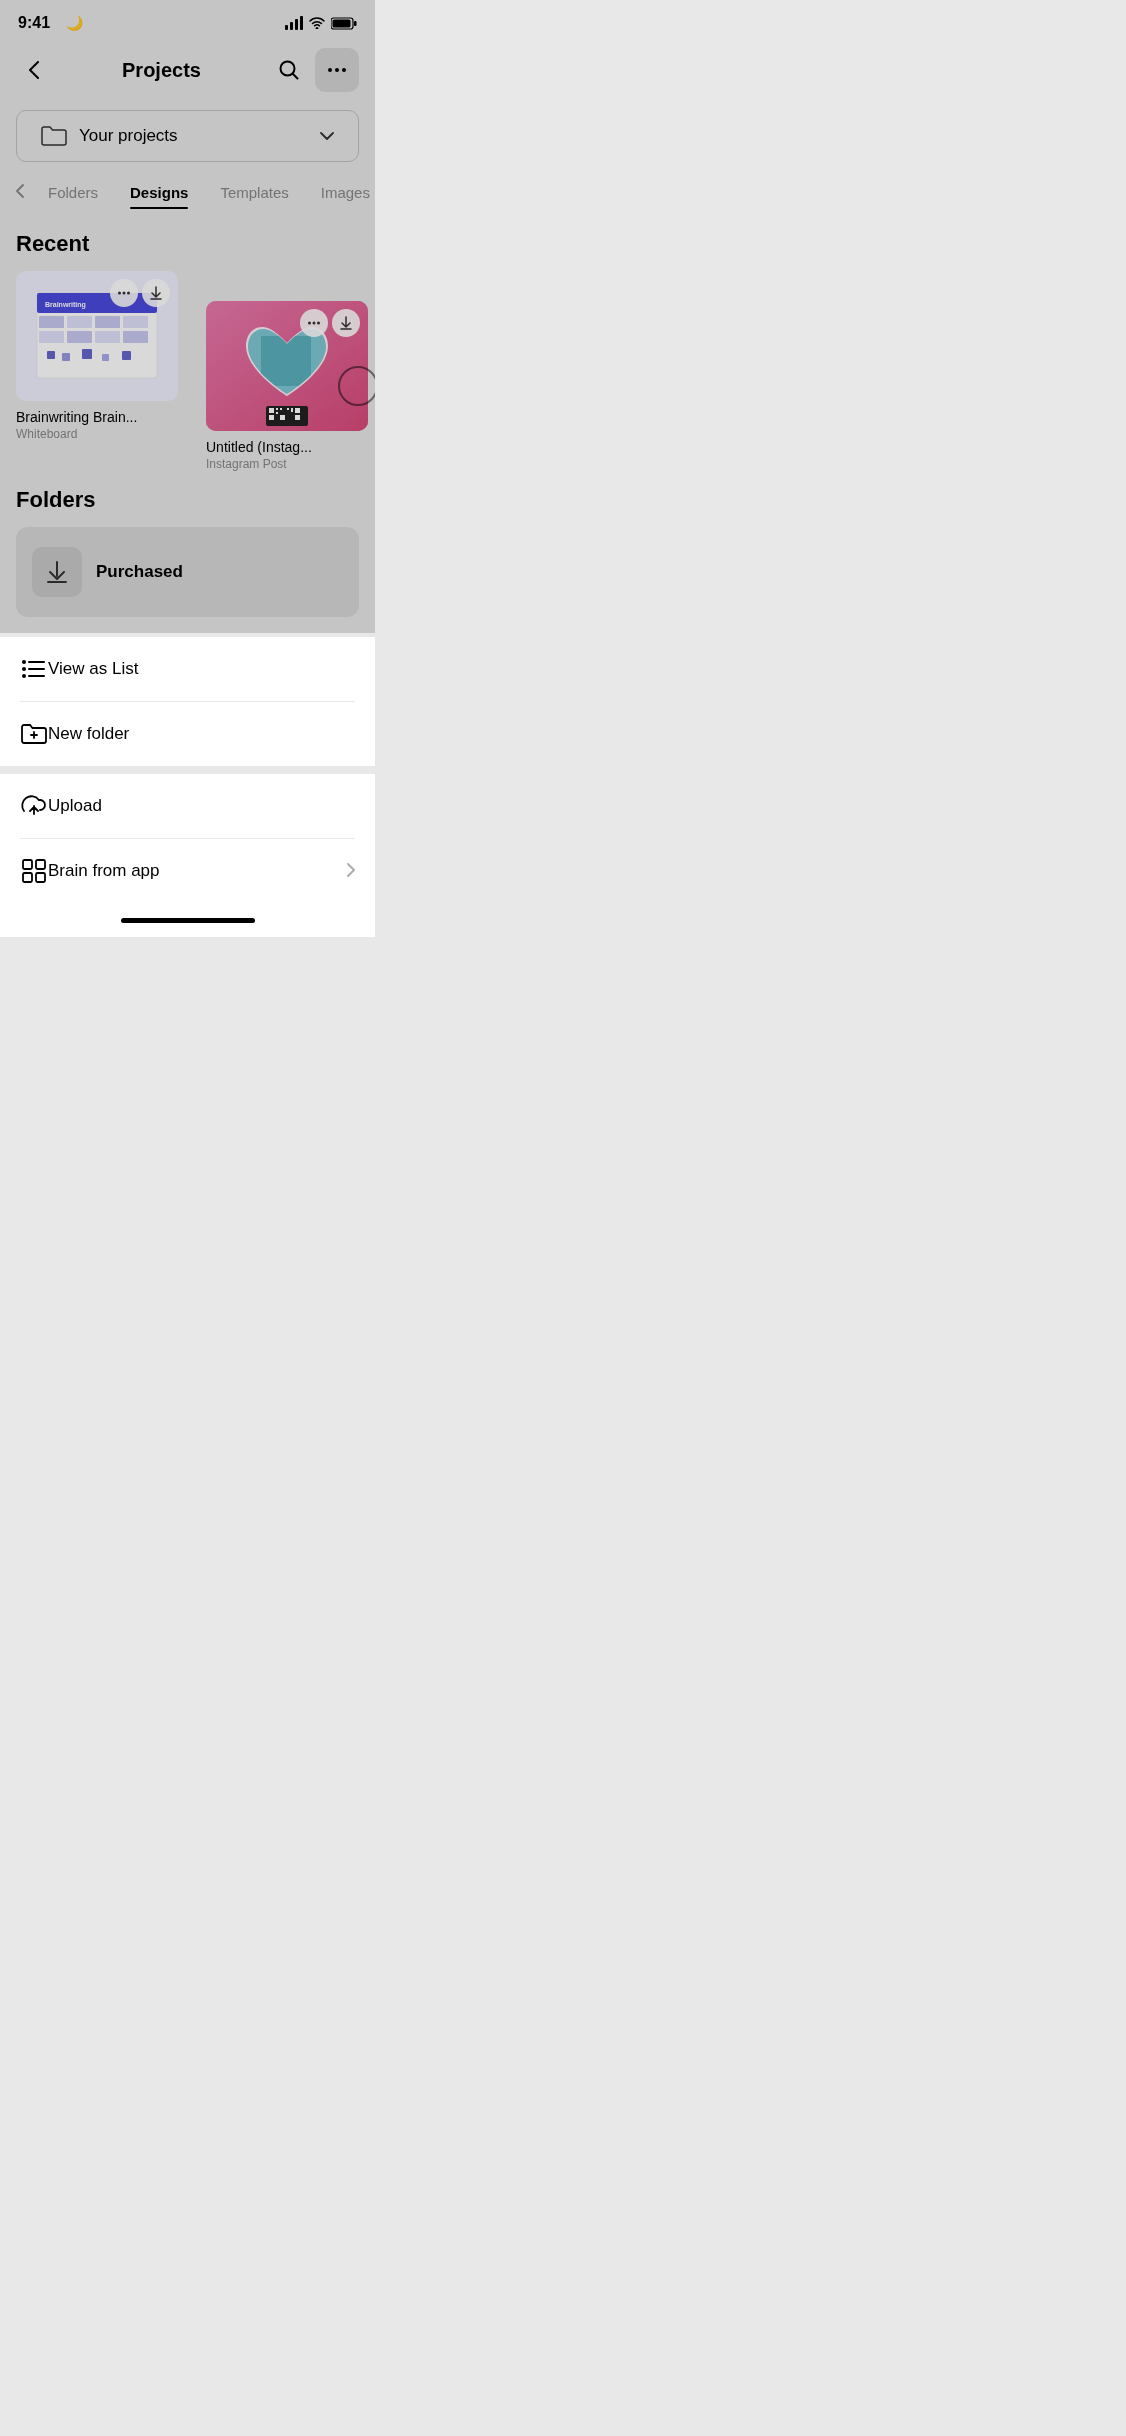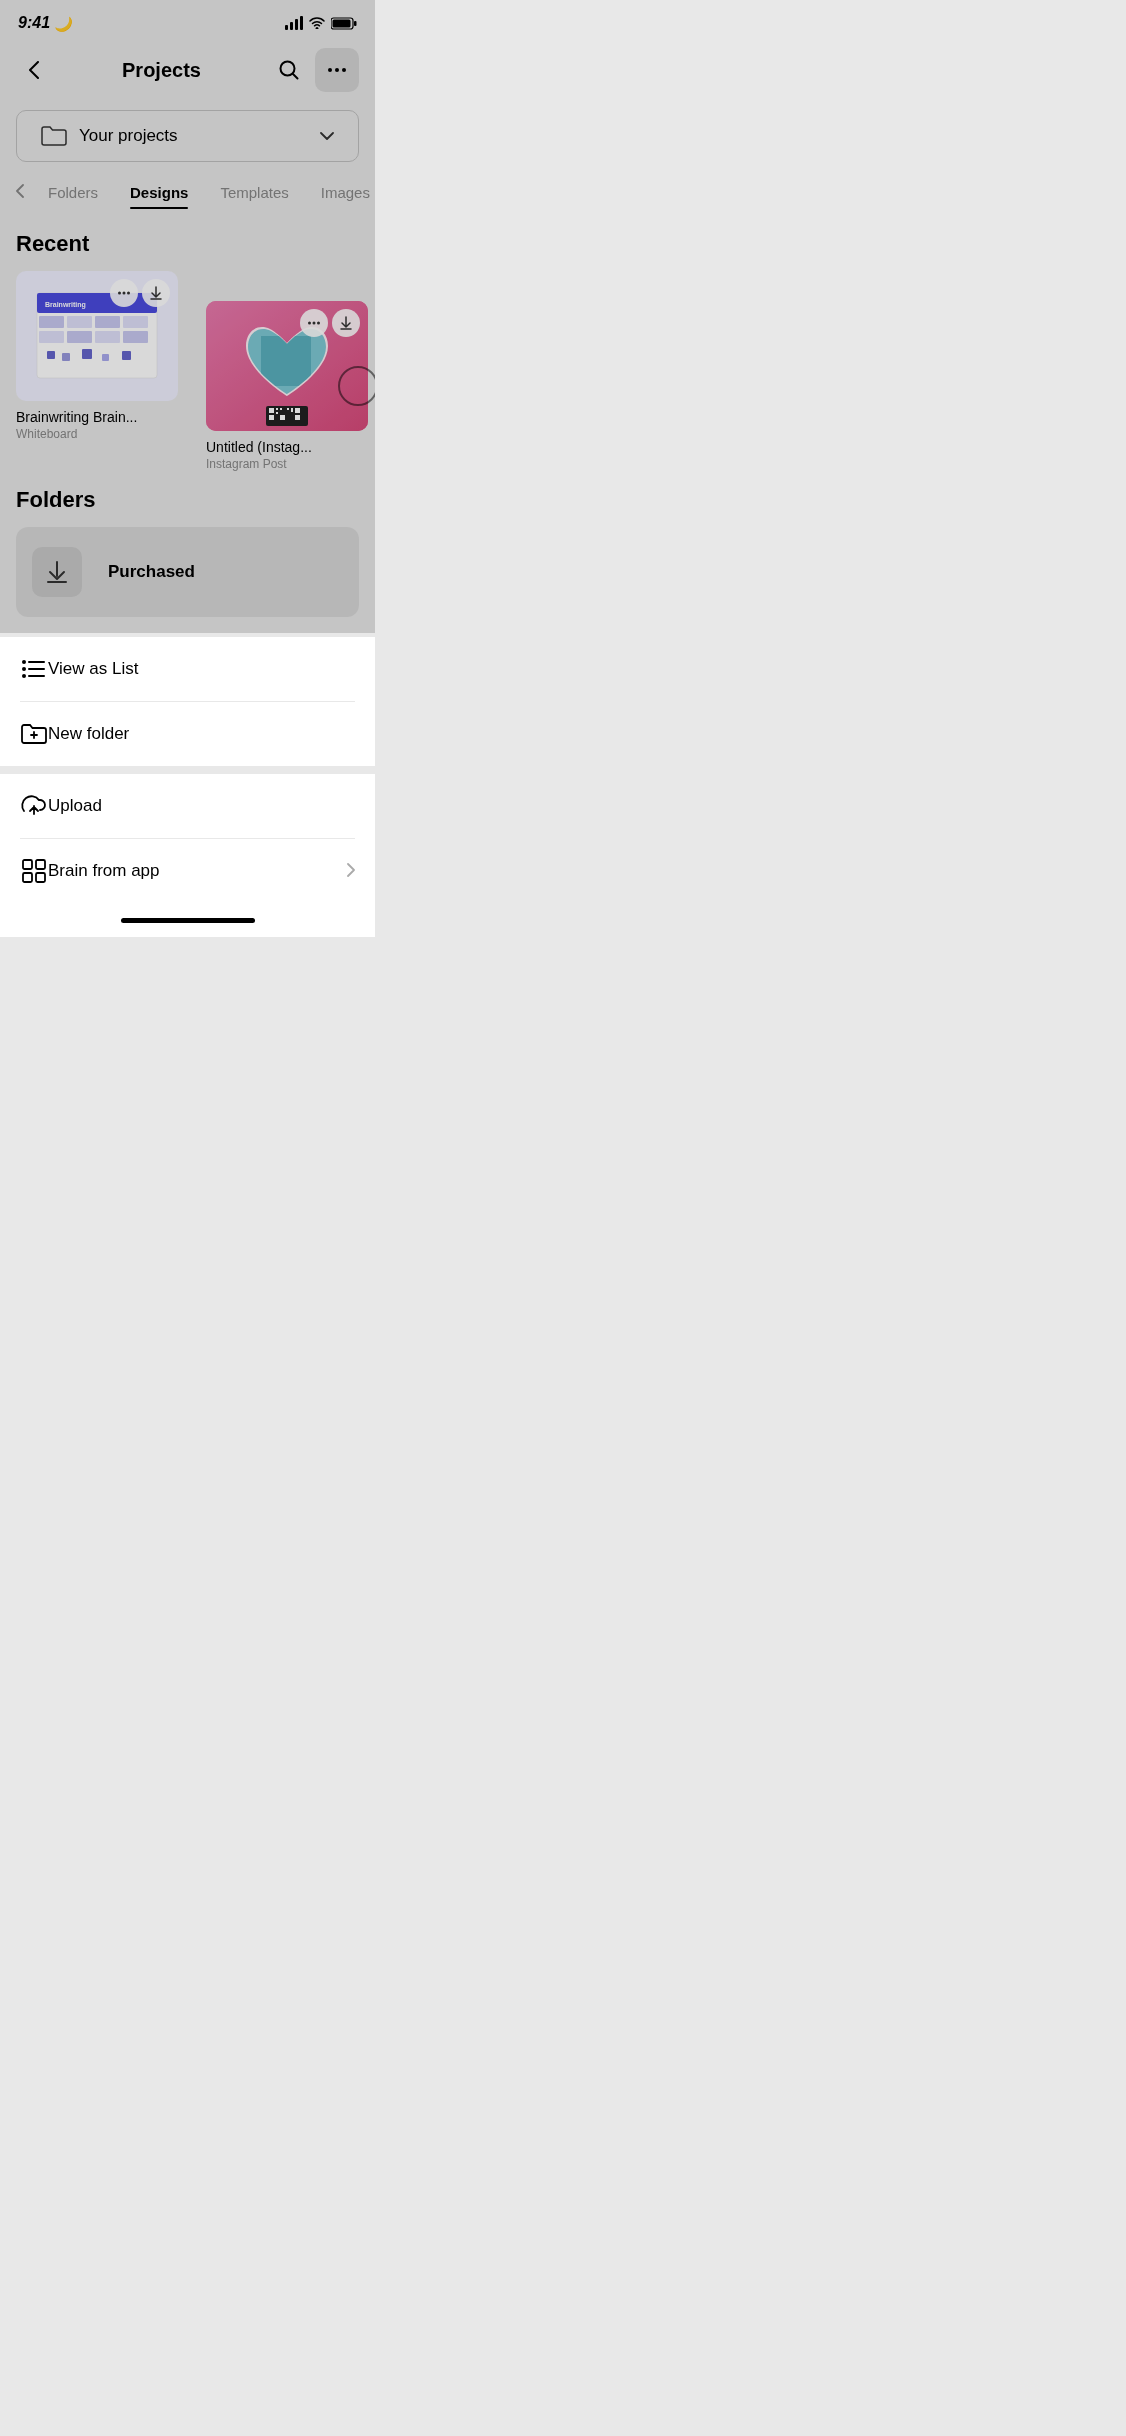--- a/index.html
+++ b/index.html
@@ -264,21 +264,21 @@
     
     .folders-section {
       padding: 6px 16px 16px;
     }
     .folder-card {
       background: #d8d8d8;
       border-radius: 12px;
       padding: 20px 16px;
       display: flex;
       align-items: center;
-      gap: 26px;
+      gap: 14px;
       cursor: pointer;
       width: 100%;
     }
     .folder-card-name {
       font-size: 17px;
       font-weight: 600;
       color: #000;
     }
 
     
@@ -352,21 +352,21 @@
     }
   </style>
 </head>
 <body>
 
 <div class="main-content">
 
   <div class="dim-overlay"></div>
 
   <div class="status-bar">
-    <div style="display:flex;align-items:flex-end;gap:4px;font-style:italic;">
+    <div style="display:flex;align-items:center;gap:16px;">
       <span class="status-time">9:41</span>
       <span style="font-size:14px;">🌙</span>
     </div>
     <div class="status-icons">
 
       <div class="signal-bars">
         <div class="signal-bar" style="height:5px;"></div>
         <div class="signal-bar" style="height:8px;"></div>
         <div class="signal-bar" style="height:11px;"></div>
         <div class="signal-bar" style="height:14px;"></div>

